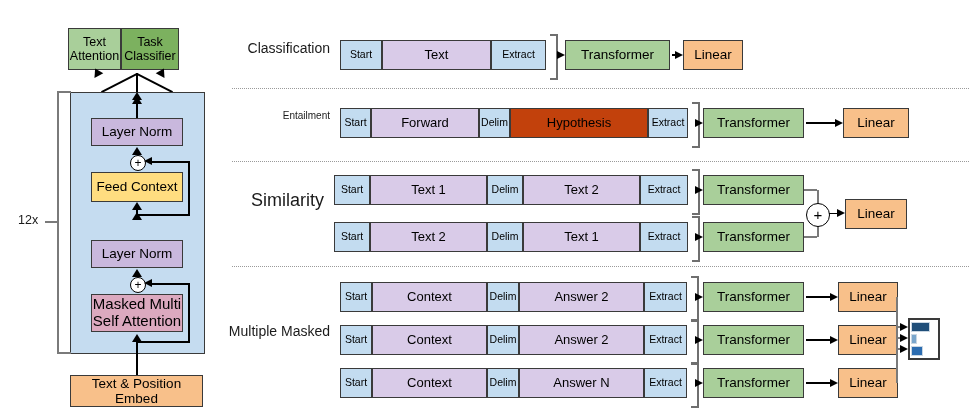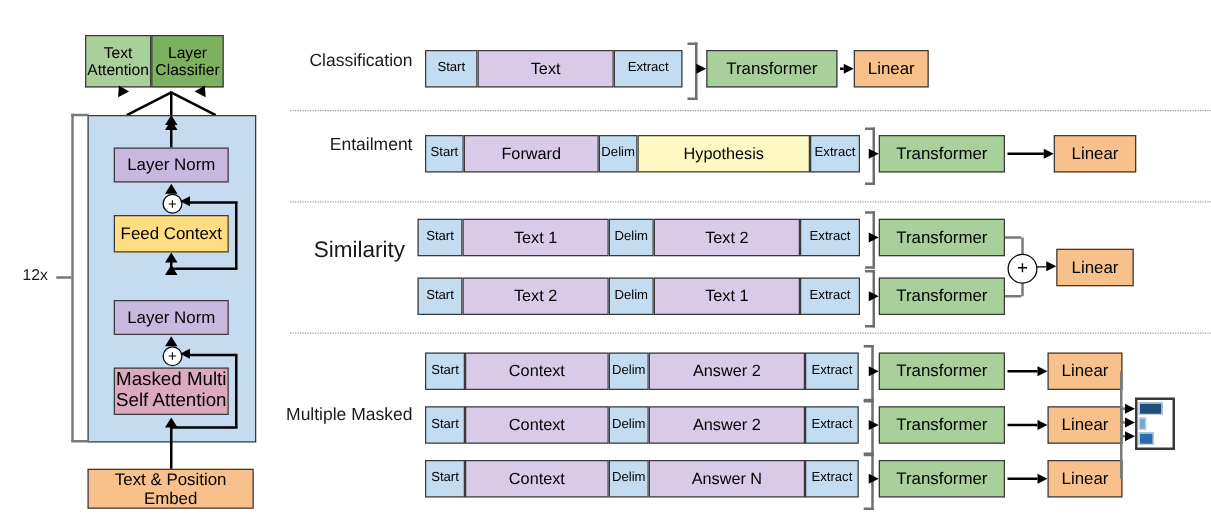--- a/index.html
+++ b/index.html
@@ -50,21 +50,21 @@
 <body>
 
 <div class="blk c-green-l" style="left:68px;top:28px;width:53px;height:42px;font-size:12.5px;">
   <span>
     <span>Text</span><br>
     <span>Attention</span>
   </span>
 </div>
 <div class="blk c-green-d" style="left:121px;top:28px;width:58px;height:42px;font-size:12.5px;">
   <span>
-    <span>Layer</span><br>
+    <span>Task</span><br>
     <span>Classifier</span>
   </span>
 </div>
 
 <div class="ln" style="left:97px;top:73px;width:40px;height:1.6px;transform:rotate(-27deg);transform-origin:right center;"></div>
 <div class="arrow-up" style="left:92px;top:68px;transform:rotate(-28deg);"></div>
 
 <div class="ln" style="left:137px;top:73px;width:40px;height:1.6px;transform:rotate(27deg);transform-origin:left center;"></div>
 <div class="arrow-up" style="left:157px;top:68px;transform:rotate(28deg);"></div>
 
@@ -144,25 +144,25 @@
     <div class="blk" style="left:340px;top:40px;width:42px;height:30px;background:#c3dcf0;font-size:10.5px;border-width:1.3px;">Start</div>
     <div class="blk" style="left:382px;top:40px;width:109px;height:30px;background:#d9cbe8;font-size:13px;border-width:1.3px;">Text</div>
     <div class="blk" style="left:491px;top:40px;width:55px;height:30px;background:#c3dcf0;font-size:10.5px;border-width:1.3px;">Extract</div>
     <div class="brk" style="left:550px;top:34px;width:6px;height:42px;border-color:#6f6f6f;"></div>
     <div class="ln" style="left:559px;top:54.2px;width:0px;height:1.6px;"></div>
     <div class="arrow-right" style="left:557px;top:50.5px;"></div>
     <div class="blk" style="left:565px;top:40px;width:105px;height:30px;background:#a9cf9a;font-size:13.5px;border-width:1.6px;">Transformer</div>
     <div class="ln" style="left:672px;top:54.2px;width:3px;height:1.6px;"></div>
     <div class="arrow-right" style="left:675px;top:50.5px;"></div>
     <div class="blk" style="left:683px;top:40px;width:60px;height:30px;background:#f8c08a;font-size:13.5px;border-width:1.6px;">Linear</div>
-    <div class="lbl" style="left:330px;top:115px;transform:translate(-100%,-50%);font-size:14px;">Entailment</div>
+    <div class="lbl" style="left:330px;top:115px;transform:translate(-100%,-50%);font-size:10px;">Entailment</div>
     <div class="blk" style="left:340px;top:108px;width:31px;height:30px;background:#c3dcf0;font-size:10.5px;border-width:1.3px;">Start</div>
     <div class="blk" style="left:371px;top:108px;width:108px;height:30px;background:#d9cbe8;font-size:13px;border-width:1.3px;">Forward</div>
     <div class="blk" style="left:479px;top:108px;width:31px;height:30px;background:#c3dcf0;font-size:10.5px;border-width:1.3px;">Delim</div>
-    <div class="blk" style="left:510px;top:108px;width:138px;height:30px;background:#fef9c3;font-size:13px;border-width:1.3px;">Hypothesis</div>
+    <div class="blk" style="left:510px;top:108px;width:138px;height:30px;background:#c2410c;font-size:13px;border-width:1.3px;">Hypothesis</div>
     <div class="blk" style="left:648px;top:108px;width:40px;height:30px;background:#c3dcf0;font-size:10.5px;border-width:1.3px;">Extract</div>
     <div class="brk" style="left:692px;top:102px;width:6px;height:42px;border-color:#6f6f6f;"></div>
     <div class="ln" style="left:701px;top:122.2px;width:-4px;height:1.6px;"></div>
     <div class="arrow-right" style="left:695px;top:118.5px;"></div>
     <div class="blk" style="left:703px;top:108px;width:101px;height:30px;background:#a9cf9a;font-size:13.5px;border-width:1.6px;">Transformer</div>
     <div class="ln" style="left:806px;top:122.2px;width:29px;height:1.6px;"></div>
     <div class="arrow-right" style="left:835px;top:118.5px;"></div>
     <div class="blk" style="left:843px;top:108px;width:66px;height:30px;background:#f8c08a;font-size:13.5px;border-width:1.6px;">Linear</div>
     <div class="lbl" style="left:324px;top:200px;transform:translate(-100%,-50%);font-size:18px;">Similarity</div>
     <div class="blk" style="left:334px;top:175px;width:36px;height:30px;background:#c3dcf0;font-size:10.5px;border-width:1.3px;">Start</div>

